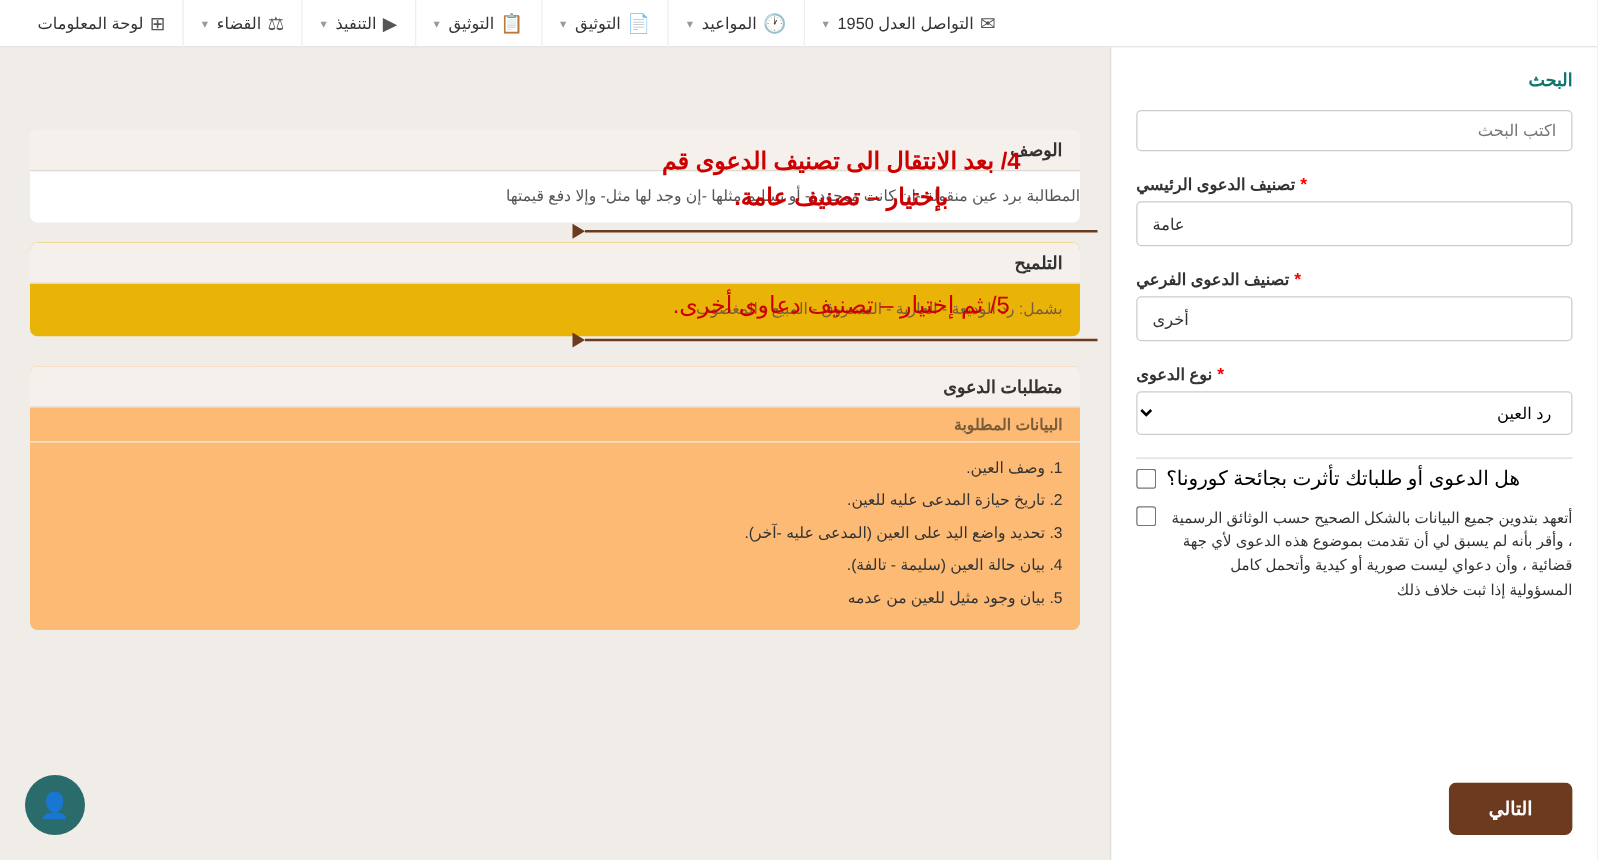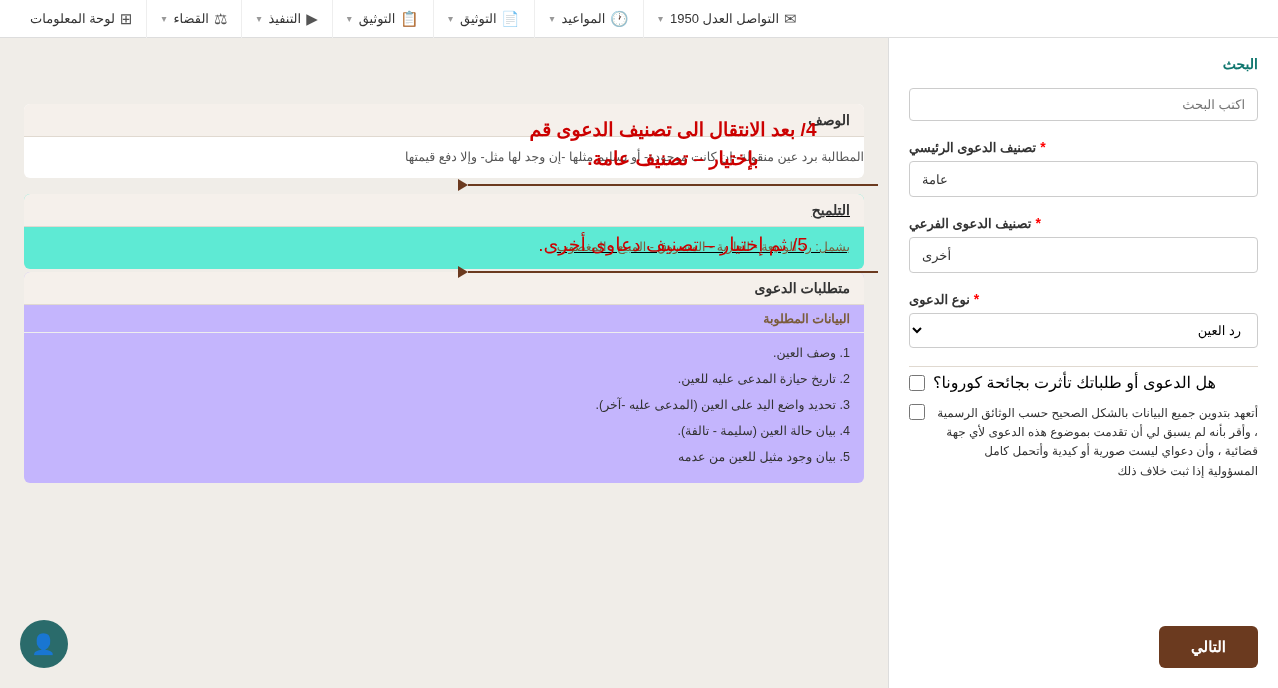--- a/index.html
+++ b/index.html
@@ -180,46 +180,45 @@
     .desc-body {
       padding: 10px 0;
       font-size: 12.5px;
       color: #555;
       text-align: right;
       line-height: 1.7;
     }
 
     
     .hint-section {
-      background: #5eead4;
+      background: #eab308;
       border-radius: 6px;
-      margin-bottom: 3px;
+      margin-bottom: 24px;
       overflow: hidden;
-      text-decoration: underline;
     }
     .hint-header {
       background: #f5f0eb;
       padding: 8px 14px;
       text-align: right;
       font-size: 14px;
       font-weight: 600;
       color: #333;
       border-bottom: 1px solid #e0d9d0;
     }
     .hint-body {
       padding: 10px 14px;
       font-size: 12.5px;
       color: #7a5c3a;
       text-align: right;
       line-height: 1.7;
     }
 
     
     .req-section {
-      background: #c4b5fd;
+      background: #fdba74;
       border-radius: 6px;
       overflow: hidden;
     }
     .req-header {
       background: #f5f0eb;
       padding: 8px 14px;
       text-align: right;
       font-size: 14px;
       font-weight: 600;
       color: #333;

